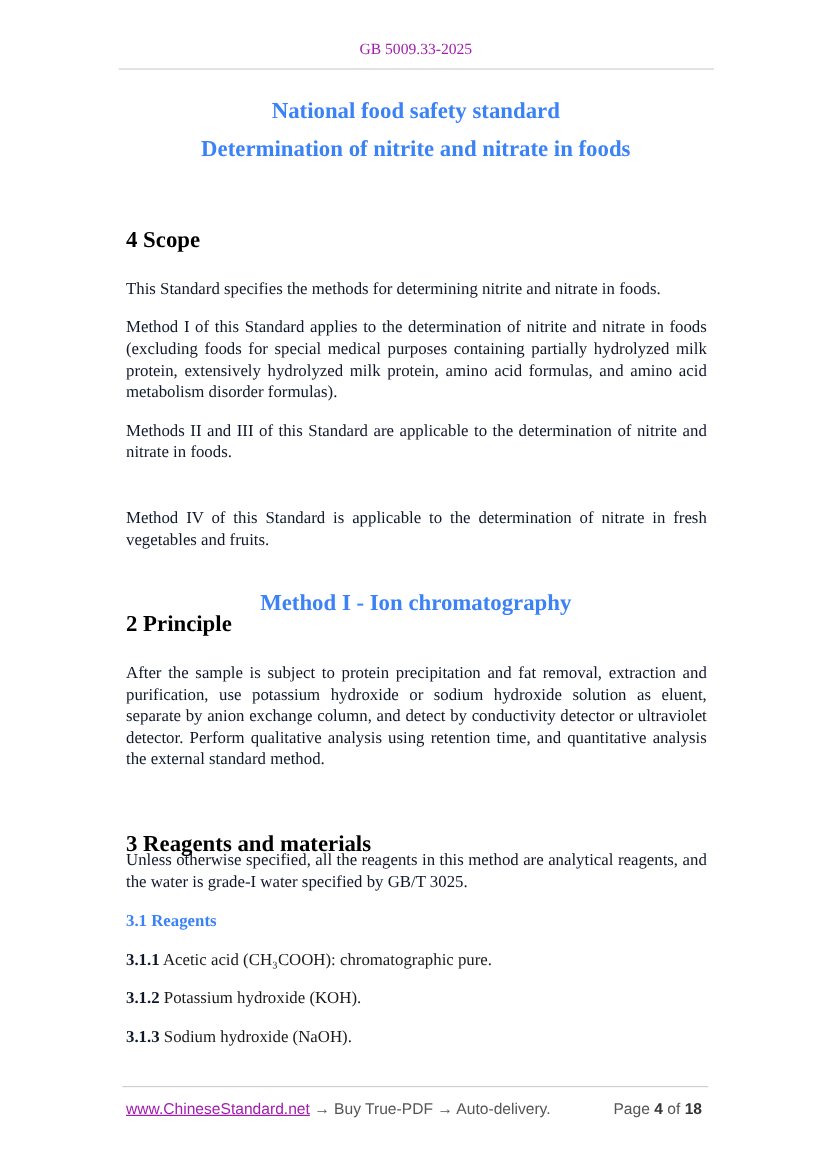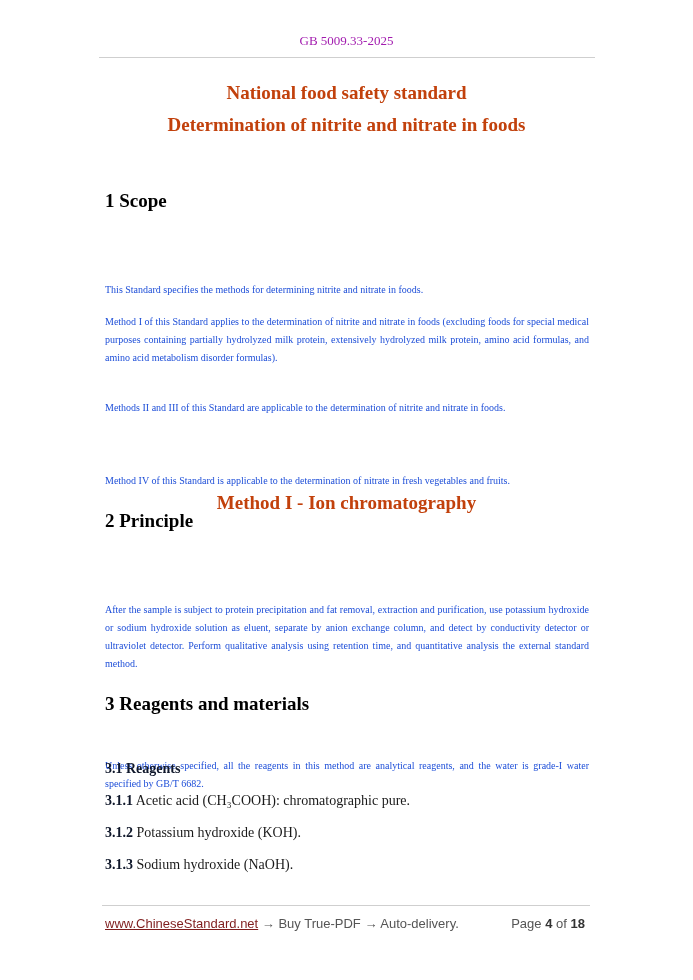--- a/index.html
+++ b/index.html
@@ -1,56 +1,56 @@
 <!DOCTYPE html>
 <html><head>
 <meta charset="utf-8">
 <style>
   html, body { margin:0; padding:0; background:#ffffff; }
   body { width:693px; height:980px; position:relative; overflow:hidden;
          font-family:"Liberation Serif", serif; color:#111; }
   .header-code { position:absolute; top:33px; left:0; width:693px; text-align:center;
                  font-size:13px; color:#a21caf; }
   .header-rule { position:absolute; top:57px; left:99px; width:496px; height:1px; background:#cfcfcf; }
-  .title { position:absolute; left:0; width:693px; text-align:center; font-weight:bold; font-size:19px; color:#c2410c; }
+  .title { position:absolute; left:0; width:693px; text-align:center; font-weight:bold; font-size:19px; color:#3b82f6; }
   .h1 { position:absolute; left:105px; font-weight:bold; font-size:19px; color:#000; }
-  .p { position:absolute; left:105px; width:484px; font-size:10px; line-height:18px;
-       text-align:justify; color:#1d4ed8;margin-top:48px; }
-  .h2 { position:absolute; left:105px; font-weight:bold; font-size:14px; color:#0f172a; }
+  .p { position:absolute; left:105px; width:484px; font-size:14px; line-height:18px;
+       text-align:justify; color:#0f172a; }
+  .h2 { position:absolute; left:105px; font-weight:bold; font-size:14px; color:#3b82f6; }
   .item { position:absolute; left:105px; font-size:14px; color:#1a1a1a; }
   .item b { color:#0f172a; }
   .footer-rule { position:absolute; top:905px; left:102px; width:488px; height:1px; background:#cfcfcf; }
   .footer { position:absolute; top:916px; left:105px; width:480px;
             font-family:"Liberation Sans", sans-serif; font-size:13px; color:#555; }
-  .footer a { color:#7f1d1d; text-decoration:underline; }
+  .footer a { color:#a21caf; text-decoration:underline; }
   .footer .page { position:absolute; right:0; top:0; }
   .footer .page b { color:#333; }
 </style>
 </head>
 <body>
 
 <div class="header-code">GB 5009.33-2025</div>
 <div class="header-rule"></div>
 
 <div class="title" style="top:82px;">National food safety standard</div>
 <div class="title" style="top:114px;">Determination of nitrite and nitrate in foods</div>
 
-<div class="h1" style="top:190px;">1 Scope</div>
+<div class="h1" style="top:190px;">4 Scope</div>
 <div class="p" style="top:233px;">This Standard specifies the methods for determining nitrite and nitrate in foods.</div>
 <div class="p" style="top:265px;">Method I of this Standard applies to the determination of nitrite and nitrate in foods (excluding foods for special medical purposes containing partially hydrolyzed milk protein, extensively hydrolyzed milk protein, amino acid formulas, and amino acid metabolism disorder formulas).</div>
 <div class="p" style="top:351px;">Methods II and III of this Standard are applicable to the determination of nitrite and nitrate in foods.</div>
 <div class="p" style="top:424px;">Method IV of this Standard is applicable to the determination of nitrate in fresh vegetables and fruits.</div>
 
 <div class="title" style="top:460px;margin-top:32px;">Method I - Ion chromatography</div>
 
 <div class="h1" style="top:510px;">2 Principle</div>
 <div class="p" style="top:553px;">After the sample is subject to protein precipitation and fat removal, extraction and purification, use potassium hydroxide or sodium hydroxide solution as eluent, separate by anion exchange column, and detect by conductivity detector or ultraviolet detector. Perform qualitative analysis using retention time, and quantitative analysis the external standard method.</div>
 
 <div class="h1" style="top:647px;margin-top:46px;">3 Reagents and materials</div>
-<div class="p" style="top:709px;">Unless otherwise specified, all the reagents in this method are analytical reagents, and the water is grade-I water specified by GB/T 6682.</div>
+<div class="p" style="top:709px;">Unless otherwise specified, all the reagents in this method are analytical reagents, and the water is grade-I water specified by GB/T 3025.</div>
 <div class="h2" style="top:761px;">3.1 Reagents</div>
 
 <div class="item" style="top:793px;">
   <b>3.1.1</b>
   <span>Acetic acid (CH₃COOH): chromatographic pure.</span>
 </div>
 <div class="item" style="top:825px;">
   <b>3.1.2</b>
   <span>Potassium hydroxide (KOH).</span>
 </div>

